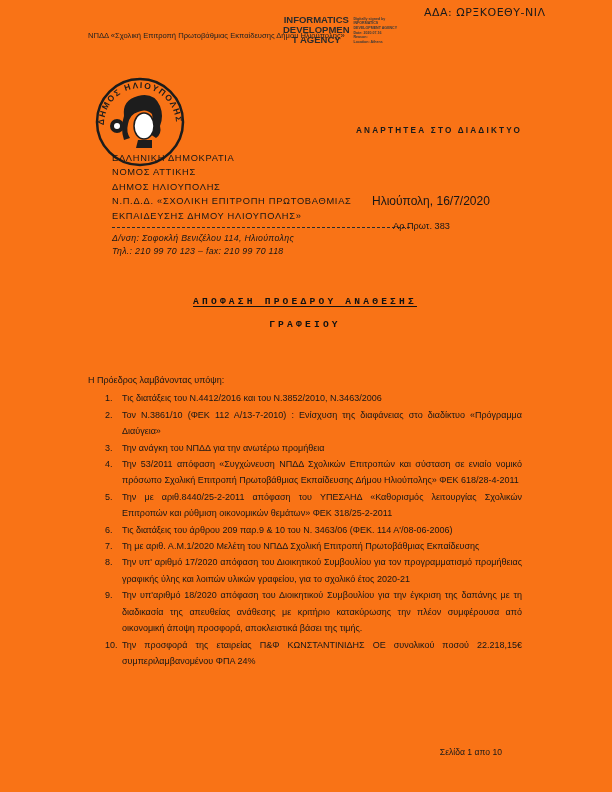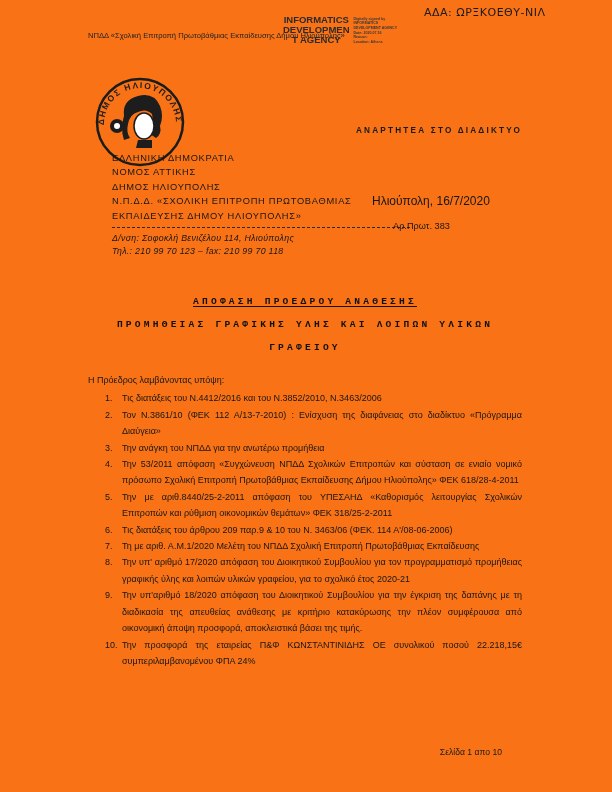--- a/index.html
+++ b/index.html
@@ -127,21 +127,20 @@
     <div class="divider"></div>
     <div class="addr">Δ/νση: Σοφοκλή Βενιζέλου 114, Ηλιούπολης</div>
     <div class="addr">Τηλ.: 210 99 70 123 – fax: 210 99 70 118</div>
   </div>
 
   <div class="city-date">Ηλιούπολη, 16/7/2020</div>
   <div class="protocol">Αρ.Πρωτ.  383</div>
 
   <div class="title-block">
     <div class="title-line underlined">ΑΠΟΦΑΣΗ ΠΡΟΕΔΡΟΥ ΑΝΑΘΕΣΗΣ</div>
-    <div class="title-line">ΠΡΟΜΗΘΕΙΑΣ ΓΡΑΦΙΚΗΣ ΥΛΗΣ ΚΑΙ ΛΟΙΠΩΝ ΥΛΙΚΩΝ</div>
     <div class="title-line">ΓΡΑΦΕΙΟΥ</div>
   </div>
 
   <div class="body-block">
     <div class="intro">Η Πρόεδρος λαμβάνοντας υπόψη:</div>
     <div class="list">
       <div class="item">
         <span class="num">1.</span>
         <div class="txt">Τις διατάξεις του Ν.4412/2016 και του Ν.3852/2010, Ν.3463/2006</div>
       </div>

